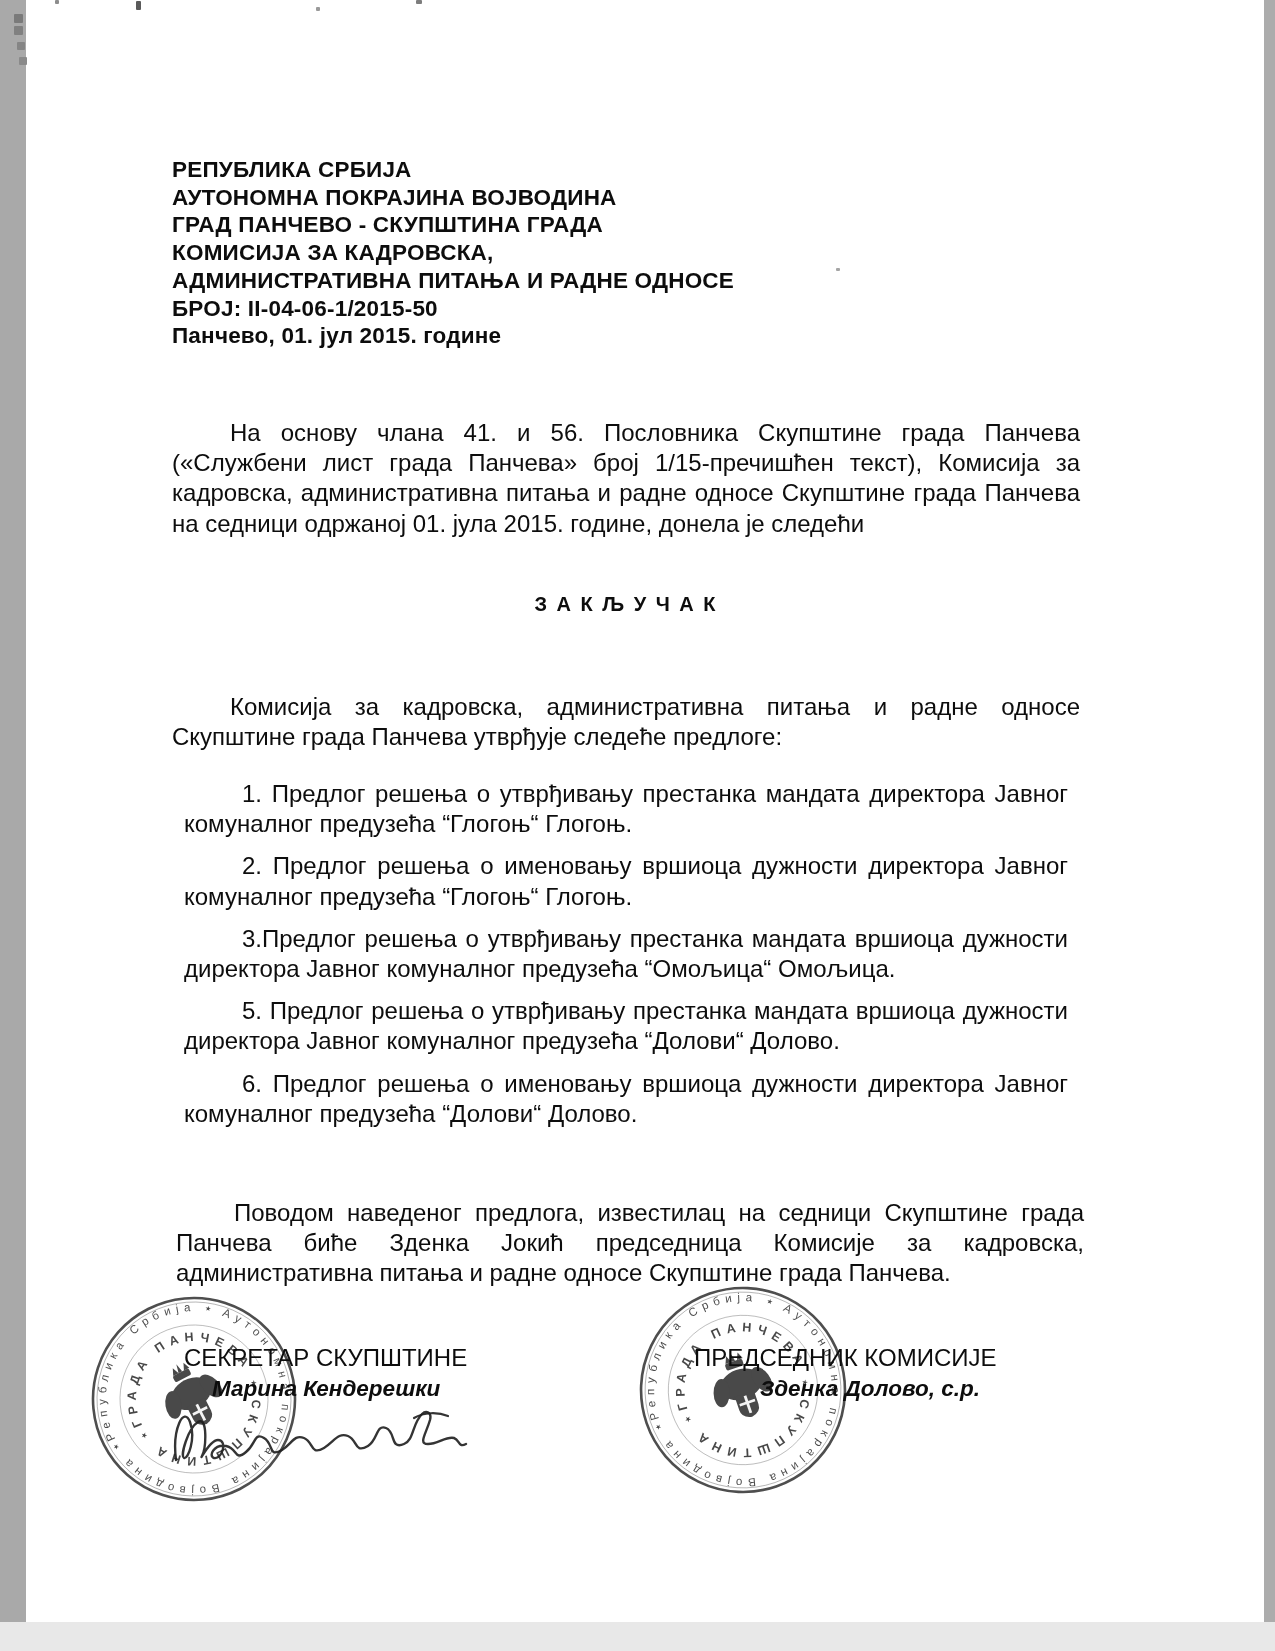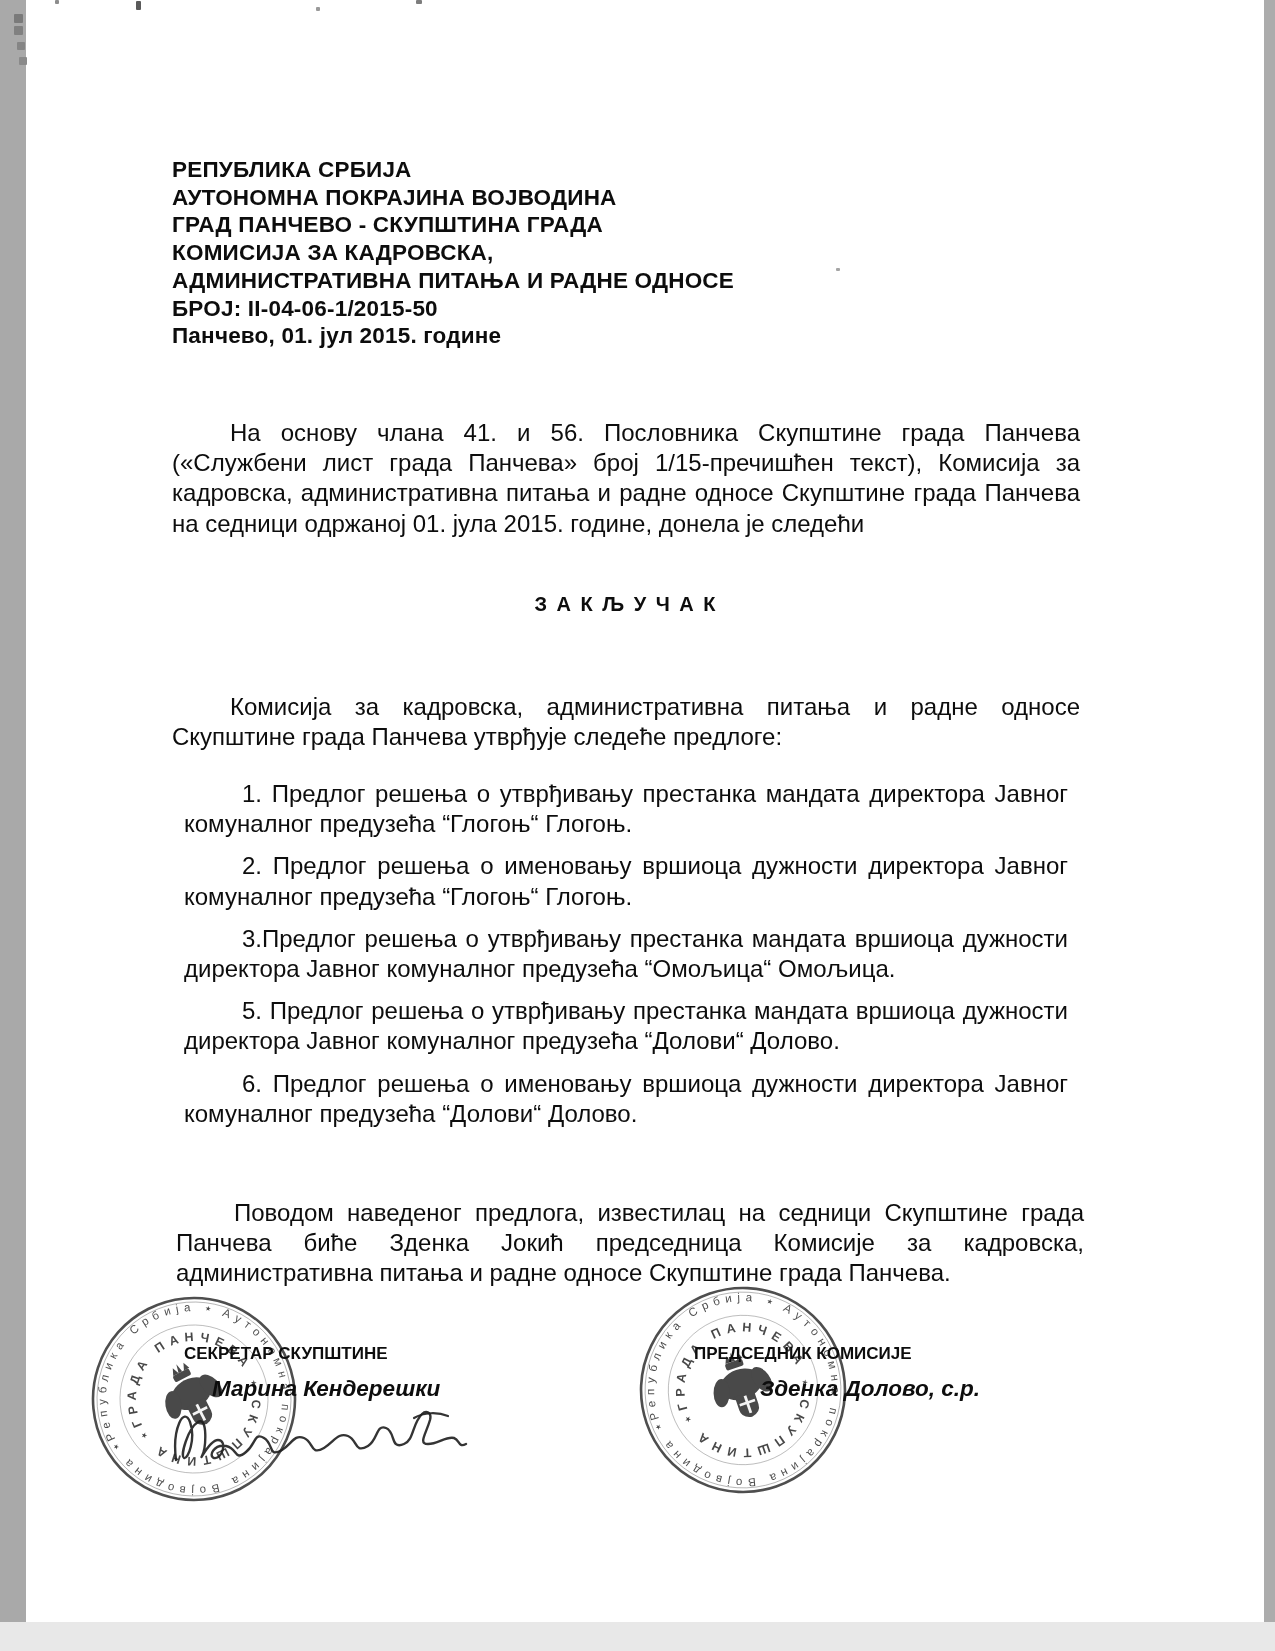--- a/index.html
+++ b/index.html
@@ -26,21 +26,21 @@
     font-size:24px;line-height:30.2px;
     text-align:justify;
   }
   .indent{text-indent:58px;}
   .list p{margin:12px;text-indent:58px;text-align:justify;}
   .doc-title{
     position:absolute;left:172px;top:593px;width:908px;
     text-align:center;font-size:20px;font-weight:bold;
     letter-spacing:2px;white-space:nowrap;
   }
-  .sig-title{position:absolute;font-size:17px;font-weight:bold;white-space:nowrap;}
+  .sig-title{position:absolute;font-size:24px;font-weight:normal;white-space:nowrap;}
   .sig-name{position:absolute;font-size:22.5px;font-weight:bold;font-style:italic;white-space:nowrap;}
   .stamp{position:absolute;opacity:.8;filter:blur(.3px);}
   .signature-svg{position:absolute;}
   .speck{position:absolute;border-radius:1px;}
 </style>
 </head>
 <body>
 
 <div class="page">
 

